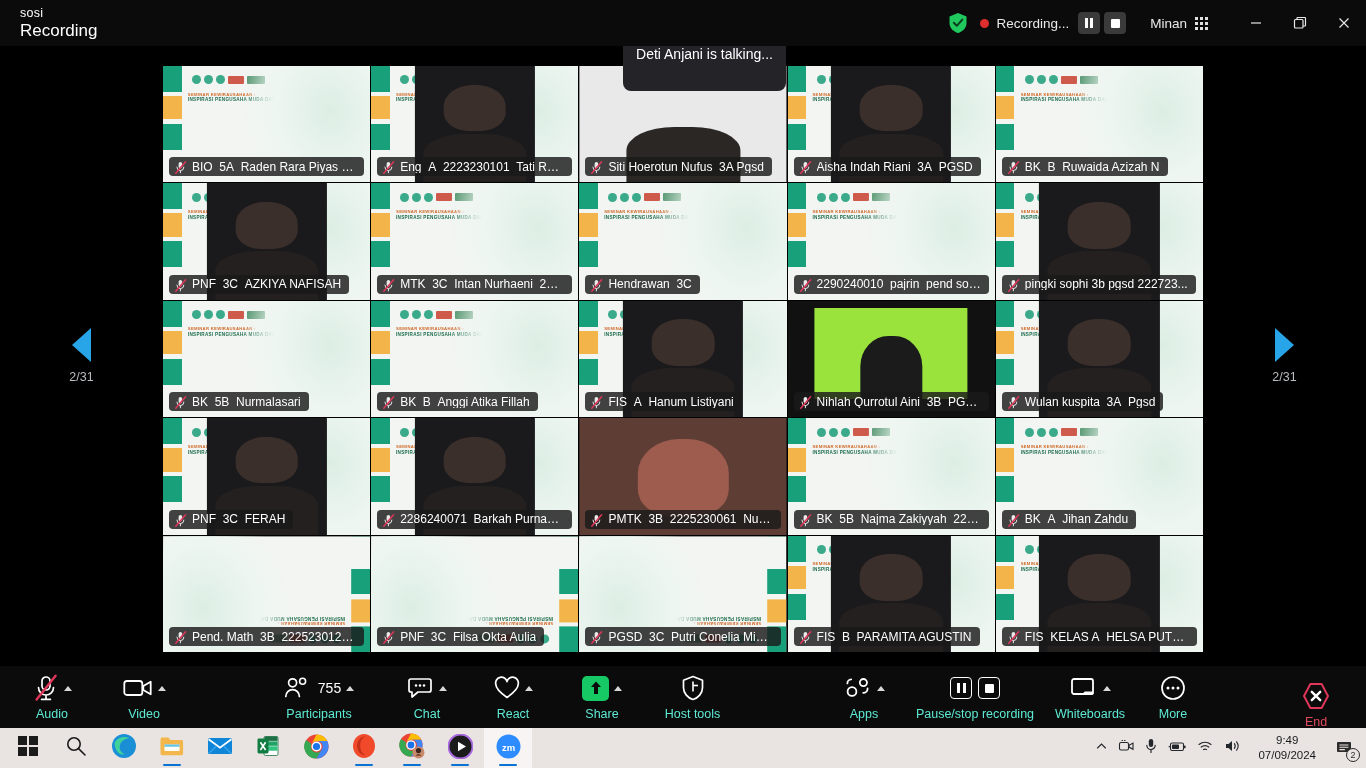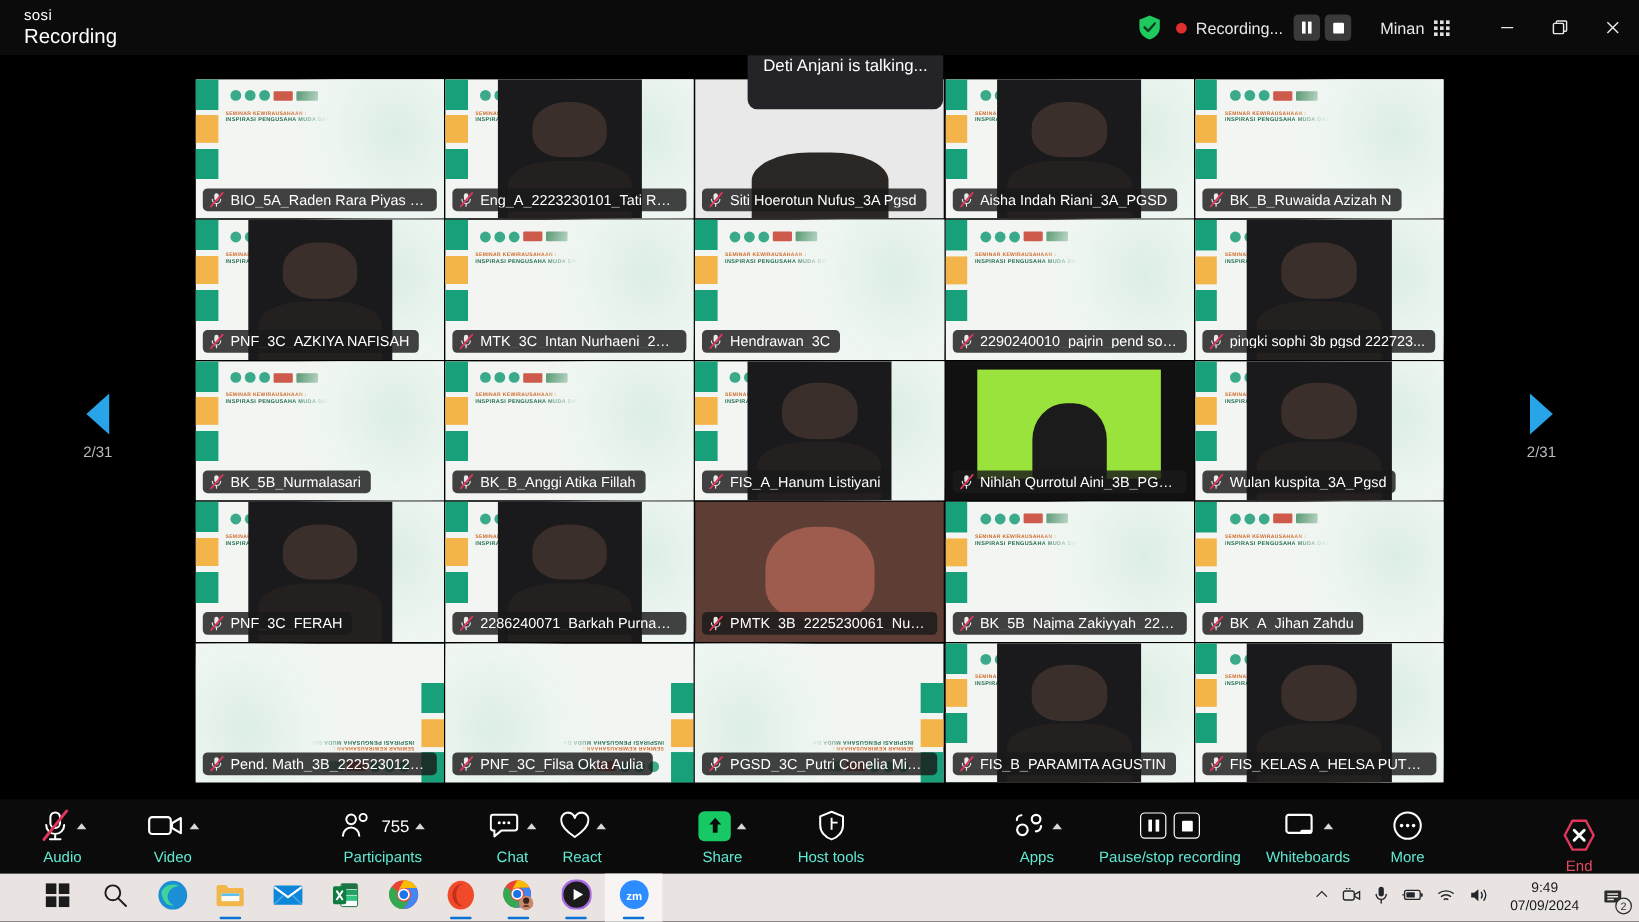--- a/index.html
+++ b/index.html
@@ -202,21 +202,21 @@
     display:flex; align-items:center; justify-content:center;
   }
   .ctl.end .lbl { color:#e34b5f; }
 
   
   #taskbar {
     position:absolute; left:0; top:728px; width:1366px; height:40px;
     background:#e9e4e2;
     display:flex; align-items:center;
   }
-  .tb-icons { display:flex; align-items:center; gap:0; padding-left:24px; }
+  .tb-icons { display:flex; align-items:center; gap:0; padding-left:4px; }
   .tb-item {
     width:48px; height:40px; display:flex; align-items:center;
     justify-content:center; position:relative;
   }
   .tb-item.active { background:#f7f4f3; }
   .tb-item .underline {
     position:absolute; bottom:2px; left:50%; transform:translateX(-50%);
     width:18px; height:2.5px; border-radius:2px; background:#0a72d4;
   }
   #tray {
@@ -935,21 +935,21 @@
             <path d="M3 3h18a2 2 0 0 1 2 2v9a2 2 0 0 1-2 2H10l-6 5v-5H3a2 2 0 0 1-2-2V5a2 2 0 0 1 2-2z" fill="none" stroke="#fff" stroke-width="1.7" stroke-linejoin="round"></path>
             <circle cx="8" cy="9.6" r="1.25" fill="#fff"></circle>
             <circle cx="12" cy="9.6" r="1.25" fill="#fff"></circle>
             <circle cx="16" cy="9.6" r="1.25" fill="#fff"></circle>
           </svg>
         </span>
         <span class="caret"></span>
       </div>
       <span class="lbl" style="white-space: nowrap;">Chat</span>
     </div>
-    <div class="ctl" style="position: absolute; left: 459px; width: 52px;">
+    <div class="ctl" style="position: absolute; left: 487px; width: 52px;">
       <div class="icon-row">
         <span style="display: flex; align-items: center;">
           <svg width="26" height="24" viewBox="0 0 26 24">
             <path d="M13 21.5C6 16.6 1.8 12.8 1.8 8.3A5.6 5.6 0 0 1 13 5.6 5.6 5.6 0 0 1 24.2 8.3c0 4.5-4.2 8.3-11.2 13.2z" fill="none" stroke="#fff" stroke-width="1.7" stroke-linejoin="round"></path>
           </svg>
         </span>
         <span class="caret"></span>
       </div>
       <span class="lbl" style="white-space: nowrap;">React</span>
     </div>

